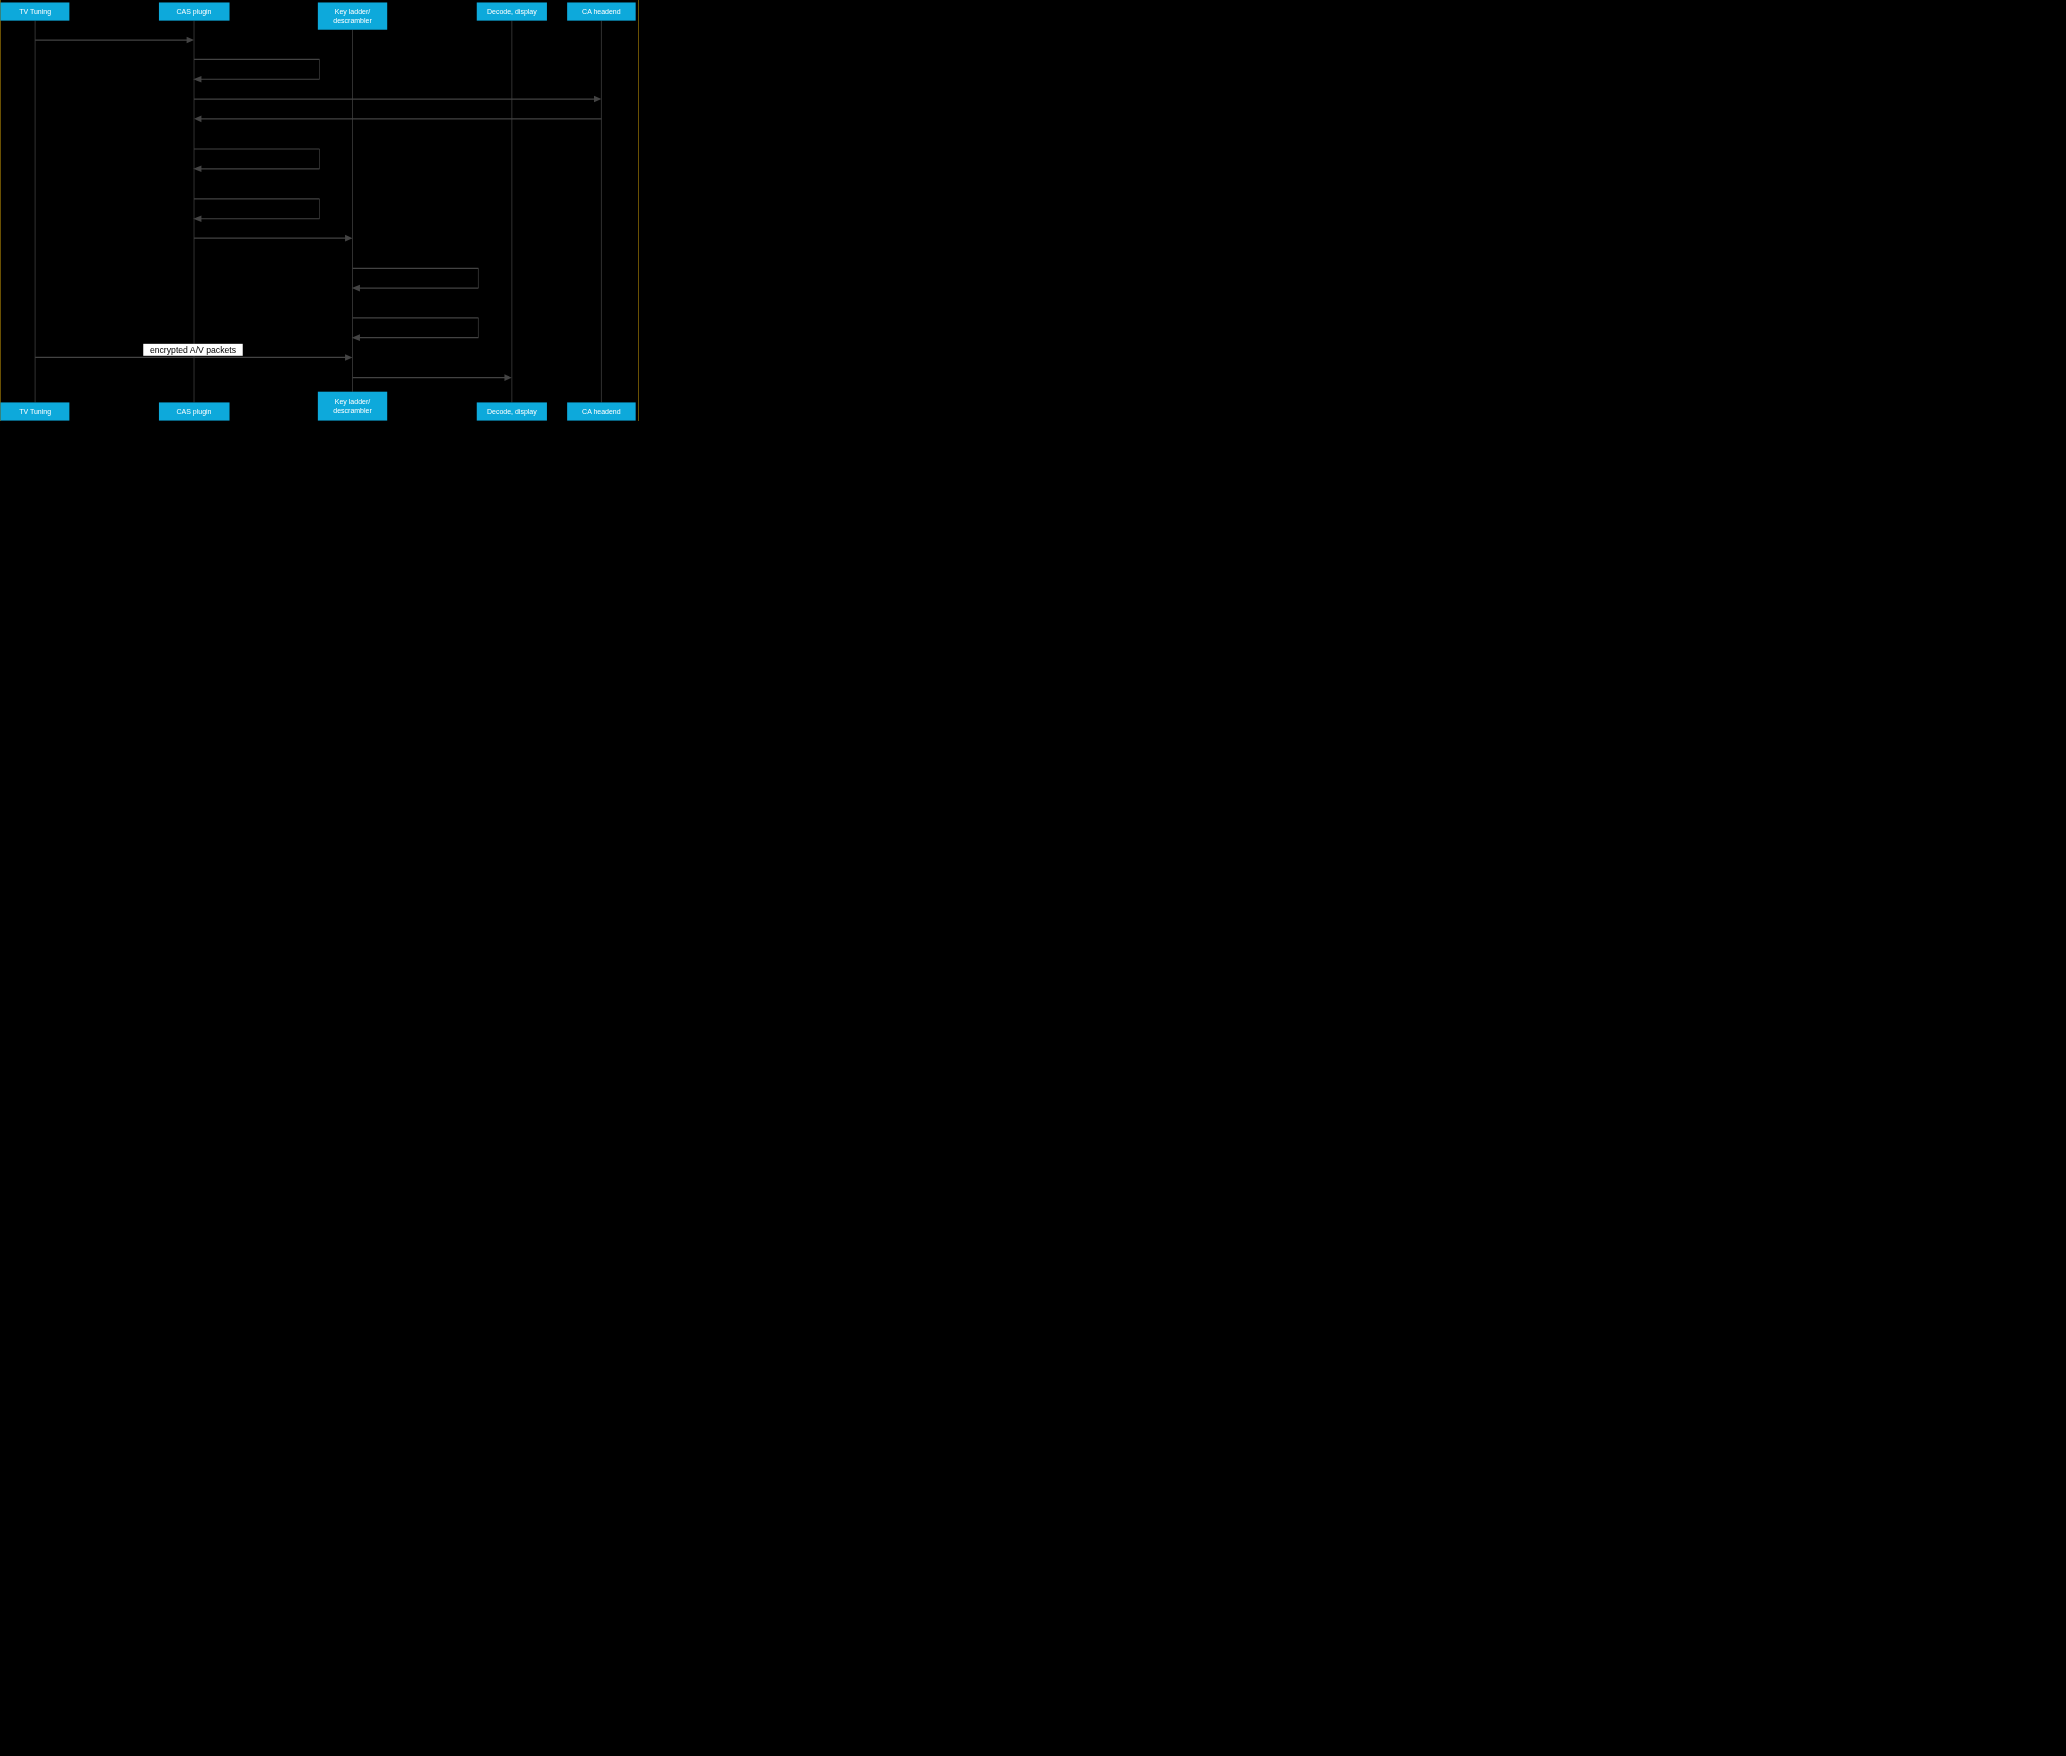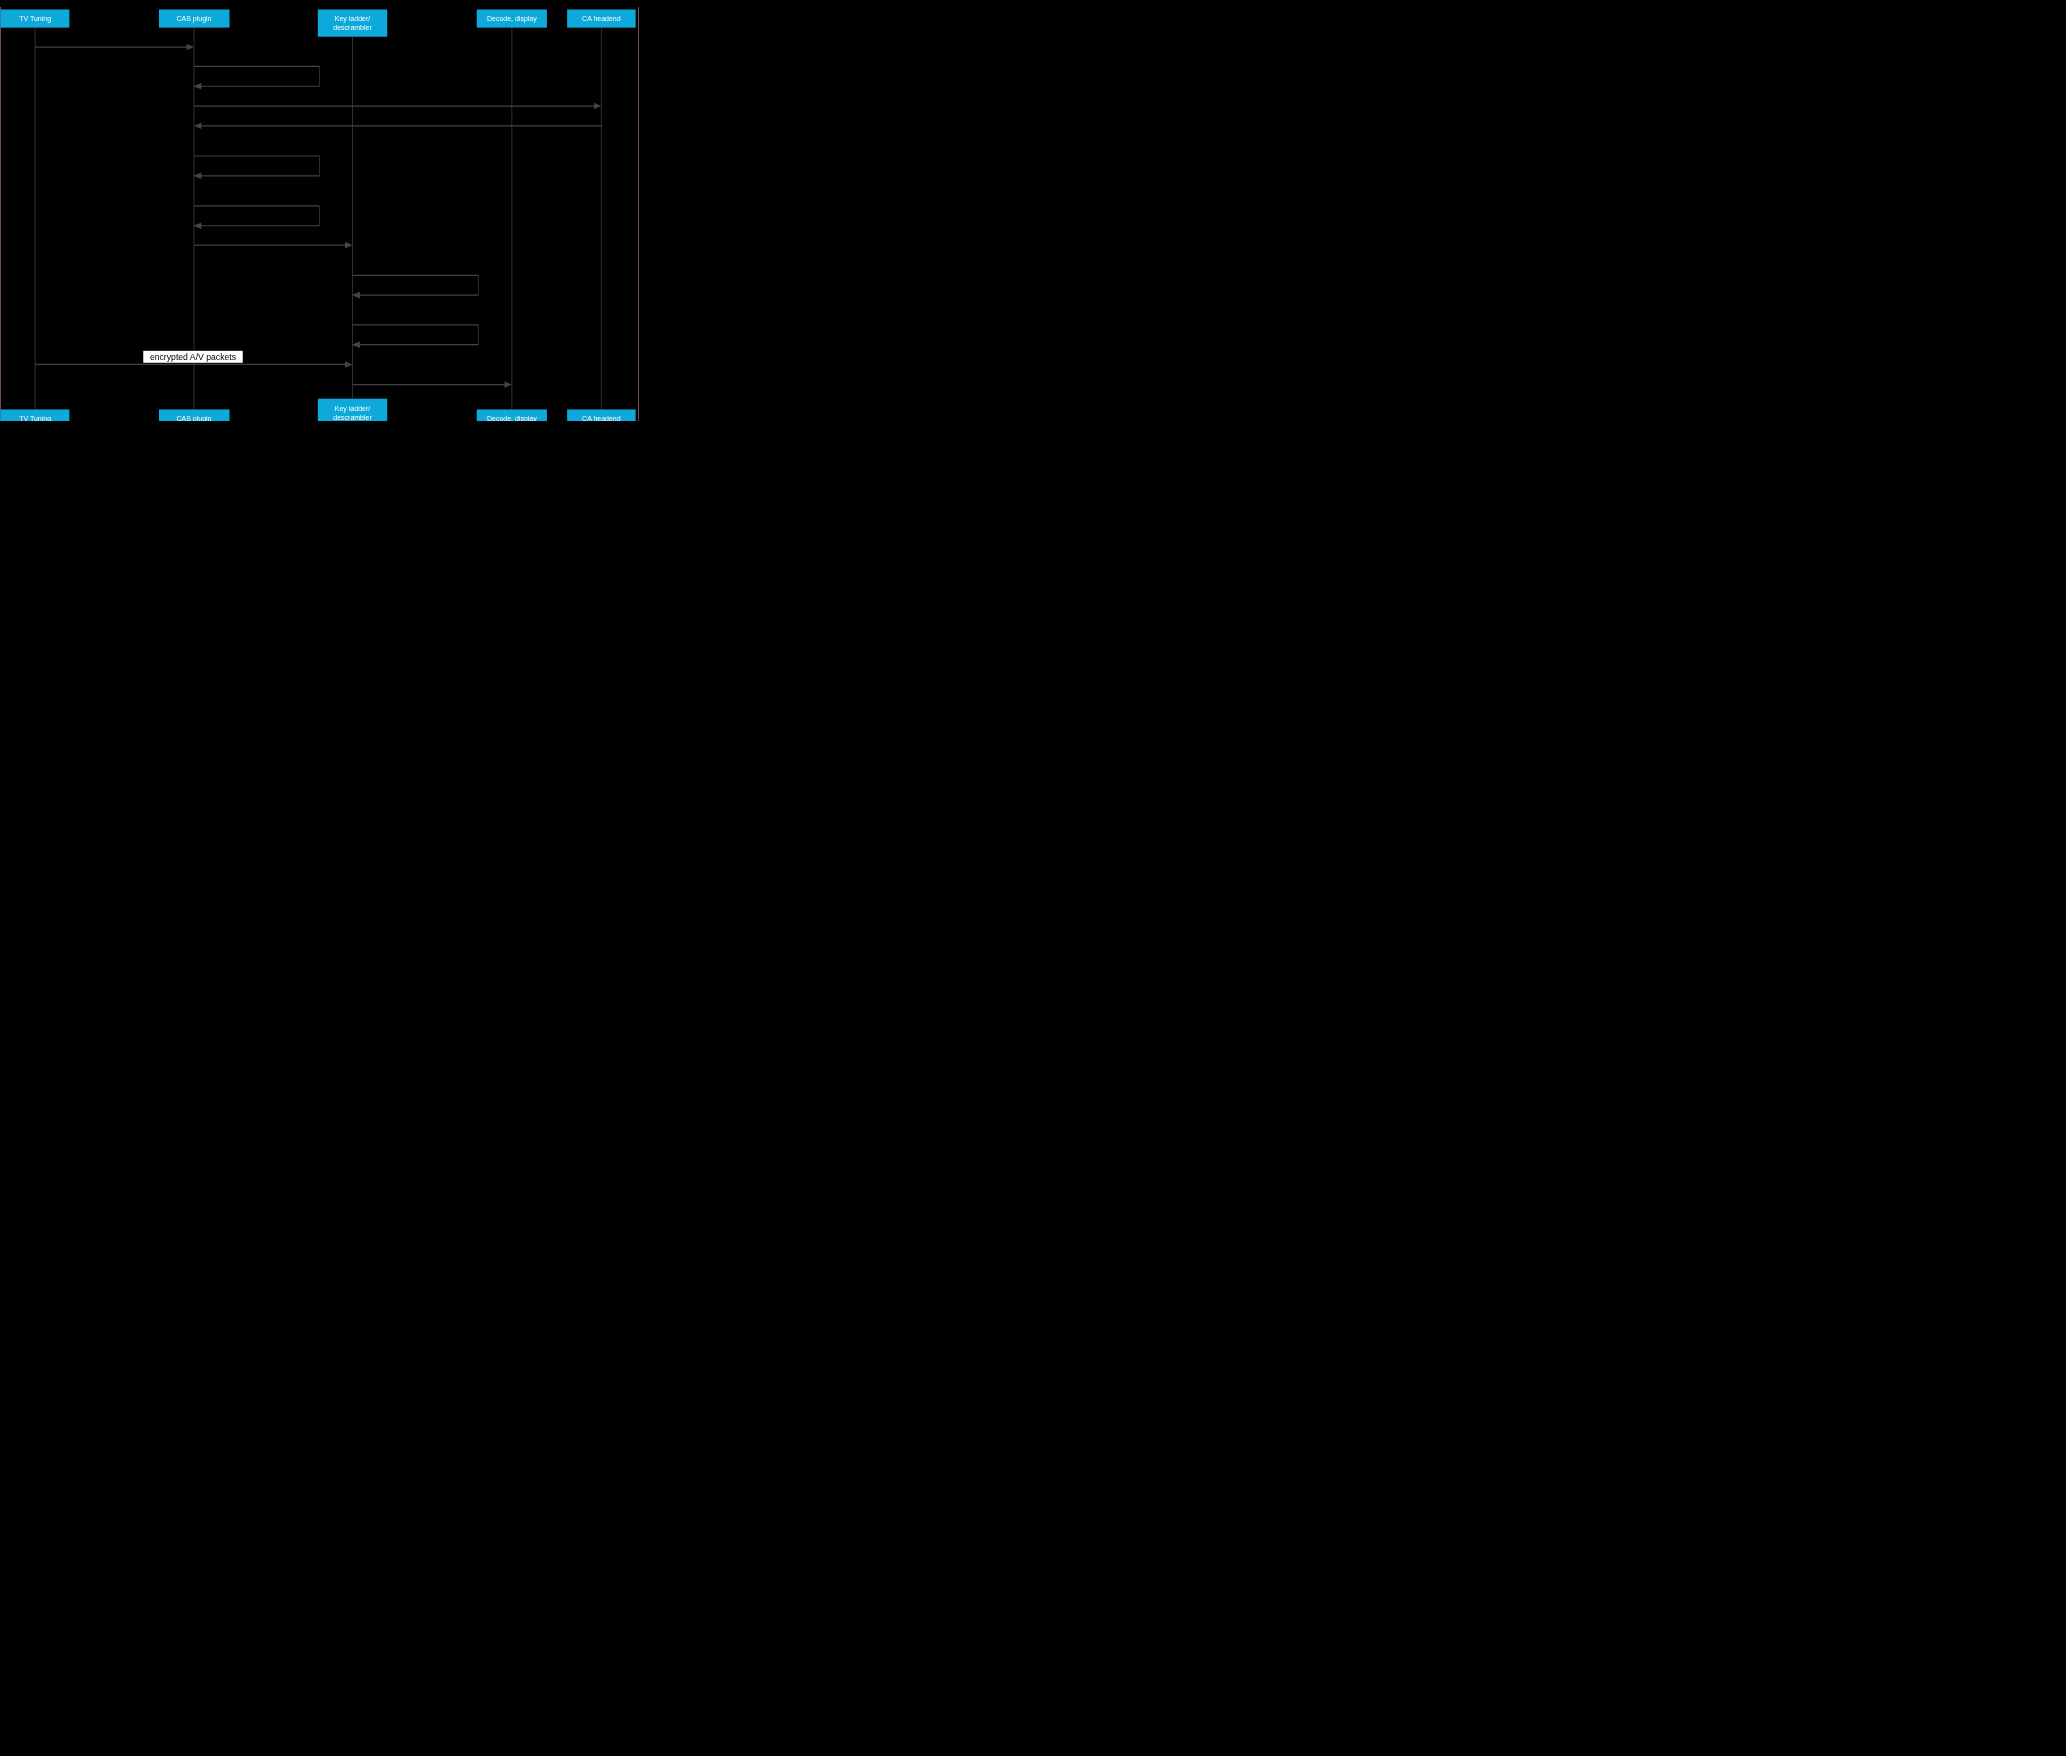--- a/index.html
+++ b/index.html
@@ -1,16 +1,16 @@
 <!DOCTYPE html>
 <html style="font-size:6.6px"><head>
 <meta charset="utf-8">
 <style>
   html,body{margin:0;padding:0;background:#000;width:639px;height:421px;overflow:hidden;}
-  #stage{position:relative;width:639px;height:421px;background:#f9a8d4;margin-top:7px;}
+  #stage{position:relative;width:639px;height:421px;background:#eab308;}
   svg{display:block;}
   .actor-label{font:17px "Liberation Sans",sans-serif;fill:#ffffff;text-anchor:middle;}
   .msg-label{font:21px "Liberation Sans",sans-serif;fill:#000000;text-anchor:middle;}
 </style>
 </head>
 <body>
 
 <div id="stage">
   <svg id="diagram" width="639" height="421" viewBox="0 0 1546 1020">
       <rect x="0" y="0" width="1546" height="1020" fill="#000000"></rect>

